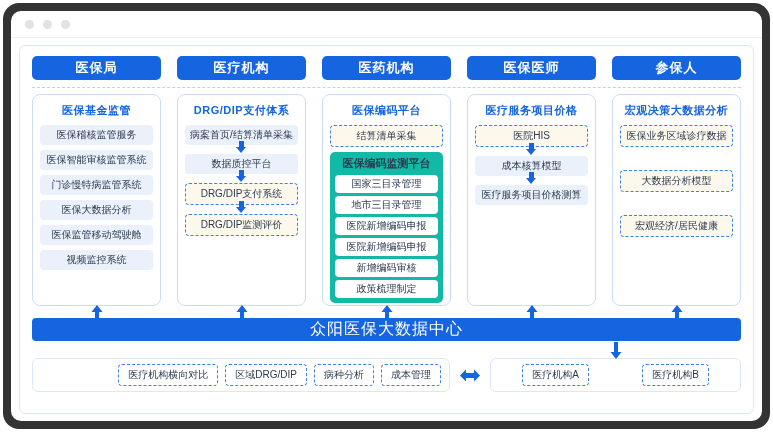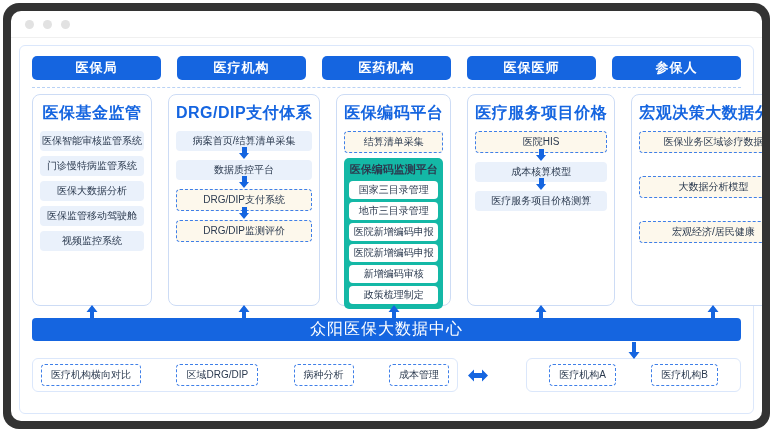--- a/index.html
+++ b/index.html
@@ -30,21 +30,21 @@
 
   #dashed-sep{position:absolute;left:12px;top:41px;right:12px;height:0;
       border-top:1px dashed #b9d2f5;}
 
   
   #cols{position:absolute;left:12px;top:48px;right:12px;height:212px;
       display:flex;gap:16px;}
   .col{flex:1;border:1px solid #cddcf5;border-radius:8px;background:#fff;
       position:relative;padding:8px 7px 6px;box-sizing:border-box;
       display:flex;flex-direction:column;align-items:center;}
-  .col-title{color:#1565e0;font-size:16px;font-weight:bold;
+  .col-title{color:#1565e0;font-size:11px;font-weight:bold;
       margin-bottom:7px;white-space:nowrap;letter-spacing:.5px;}
 
   .item{width:100%;box-sizing:border-box;text-align:center;
       font-size:10px;color:#2b3a4f;padding:3px 2px;border-radius:4px;
       margin-bottom:5px;white-space:nowrap;}
   .item.plain{background:#eaf1fb;}
   .item.dashed{background:#fdf8ec;border:1px dashed #3f7fe8;}
   .item.white{background:#ffffff;padding:2px;margin-bottom:3px;}
 
   .arrow-d{margin:0 auto 4px;width:0;height:0;position:relative;}
@@ -71,22 +71,22 @@
       background:#1565e0;color:#fff;border-radius:4px;
       display:flex;align-items:center;justify-content:center;
       font-size:16px;letter-spacing:1px;}
 
   
   #bottom-row{position:absolute;left:12px;right:12px;top:312px;height:34px;
       display:flex;align-items:center;gap:9px;}
   .bot-group{border:1px solid #dbe7fb;border-radius:6px;height:100%;
       display:flex;align-items:center;gap:7px;padding:0 8px;
       box-sizing:border-box;}
-  #bot-left{flex:1;justify-content:space-between;}
-  #bot-right{width:215px;justify-content:space-around;position:relative;margin-left:28px;}
+  #bot-left{flex:1;justify-content:flex-end;}
+  #bot-right{width:251px;justify-content:space-around;position:relative;}
   .bot-chip{border:1px dashed #3f7fe8;border-radius:4px;background:#fff;
       font-size:10px;color:#2b3a4f;padding:3px 9px;white-space:nowrap;}
   #mid-dbl-arrow{width:22px;display:flex;align-items:center;
       justify-content:center;}
   #down-arrow-right{position:absolute;left:50%;transform:translateX(-50%);
       top:-17px;width:12px;height:17px;}
   svg{display:block;}
 </style>
 </head>
 <body>
@@ -109,20 +109,21 @@
         <div class="hdr-pill">医保医师</div>
         <div class="hdr-pill">参保人</div>
       </div>
 
       <div id="dashed-sep"></div>
 
       <div id="cols">
 
         <div class="col">
           <div class="col-title">医保基金监管</div>
+          <div class="item plain">医保稽核监管服务</div>
           <div class="item plain">医保智能审核监管系统</div>
           <div class="item plain">门诊慢特病监管系统</div>
           <div class="item plain">医保大数据分析</div>
           <div class="item plain">医保监管移动驾驶舱</div>
           <div class="item plain">视频监控系统</div>
           <div class="spacer"></div>
           <span class="up-arrow">
             <svg width="12" height="16" viewBox="0 0 12 16">
                 <path d="M6 0 L11.5 7 L8 7 L8 16 L4 16 L4 7 L0.5 7 Z" fill="#1565e0"></path>
               </svg>

